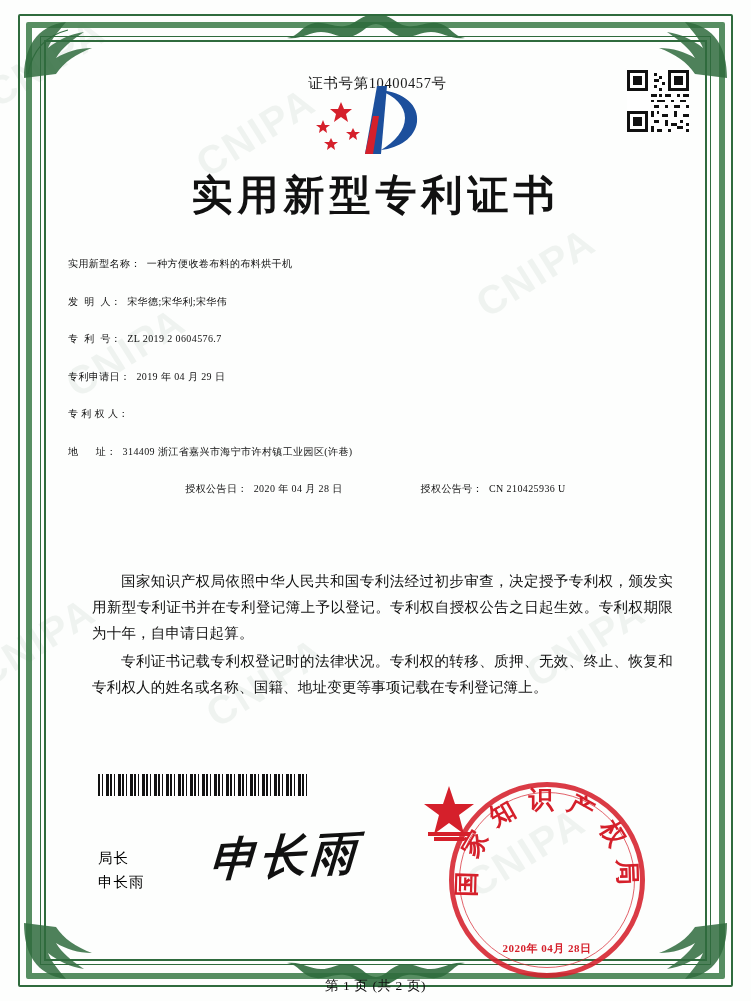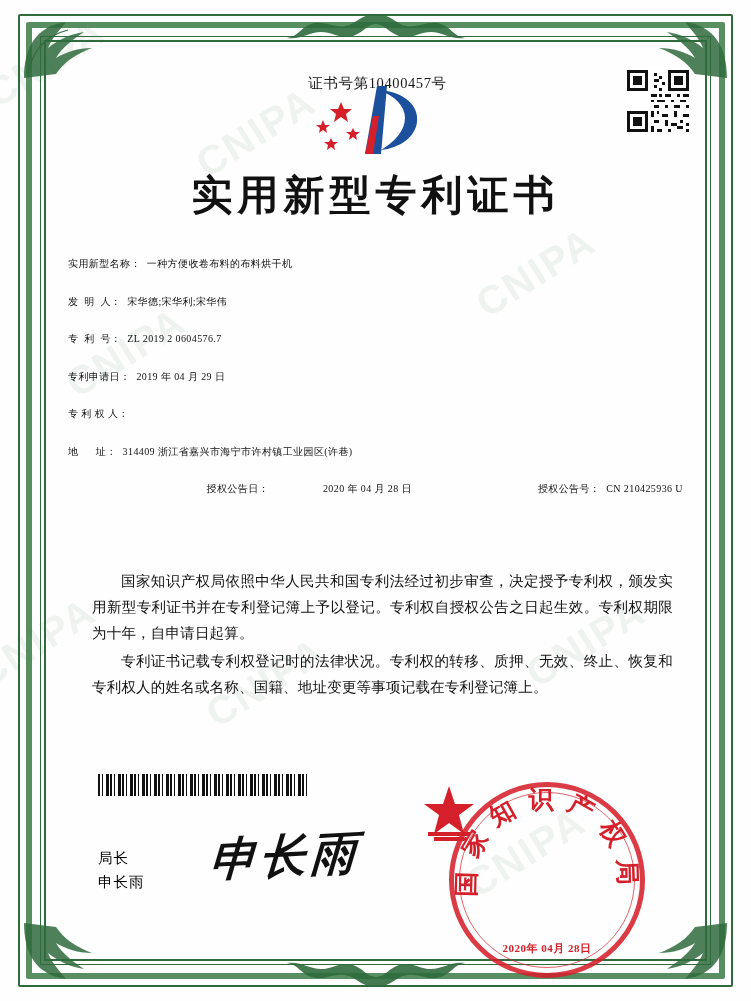--- a/index.html
+++ b/index.html
@@ -167,22 +167,21 @@
   }
   .field-label {
     white-space: pre;
     letter-spacing: 0.4px;
   }
   .field-value {
     margin-left: 6px;
     letter-spacing: 0.4px;
   }
   .field-row.double {
-    justify-content: flex-end;
-    gap: 48px;
+    justify-content: center;
   }
   .field-second {
     margin-left: 78px;
     display: flex;
     align-items: baseline;
   }
 
   .paragraphs {
     position: absolute;
     top: 512px;
@@ -474,13 +473,14 @@
       <svg class="seal-star" viewBox="0 0 70 62">
         <polygon points="35,4 41,22 60,22 45,33 50,52 35,41 20,52 25,33 10,22 29,22" fill="#d5202b"></polygon>
         <rect x="14" y="50" width="42" height="4" fill="#d5202b"></rect>
         <rect x="20" y="55" width="30" height="4" fill="#d5202b"></rect>
       </svg>
       <div class="seal-date">2020年 04月 28日</div>
     </div>
 
   </div>
 
+  <div class="page-footer">第 1 页 (共 2 页)</div>
 </div>
 
 </body></html>

